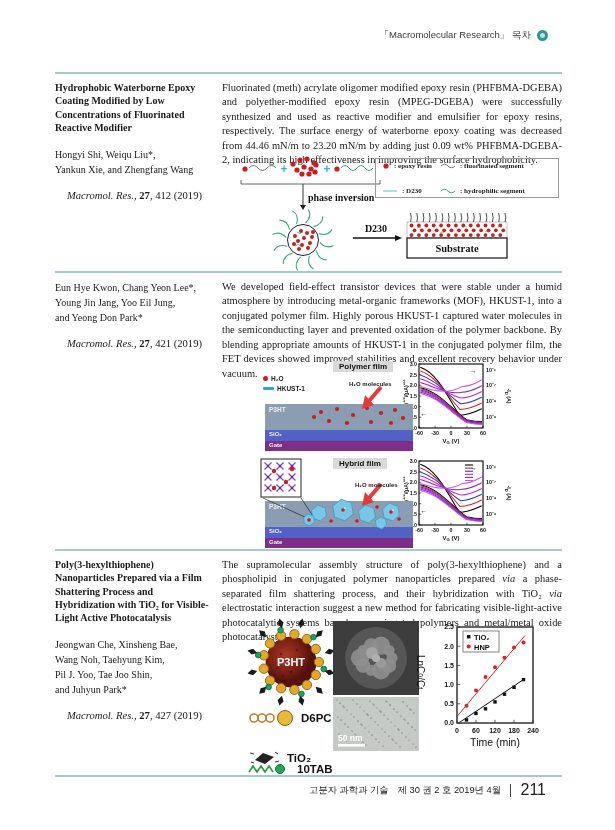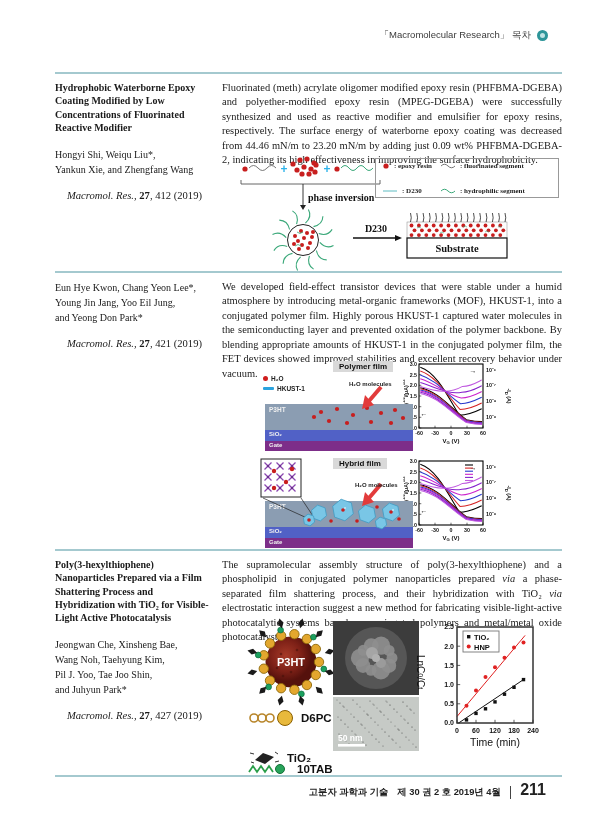--- a/index.html
+++ b/index.html
@@ -45,22 +45,22 @@
   .fet-art{position:absolute;left:0;top:0;z-index:2;pointer-events:none;}
   .fet-chart{position:absolute;top:0;}
   
   .nleg{position:absolute;left:2px;display:flex;align-items:center;gap:6px;
         font-size:11.5px;font-weight:bold;color:#111;}
   .vlabel{position:absolute;left:170px;top:34px;writing-mode:vertical-rl;font-size:10px;color:#111;
           font-family:"Liberation Sans",sans-serif;}
   .vlabel .vsub{font-size:7px;}
   
   .footrule{position:absolute;top:775px;left:55px;width:507px;height:2px;background:#a4c9cf;}
-  .foot{position:absolute;top:781px;right:50px;display:flex;align-items:flex-end;gap:9px;
-        font-family:"Liberation Sans",sans-serif;font-size:9.3px;font-weight:bold;color:#222;}
+  .foot{position:absolute;top:781px;right:50px;display:flex;align-items:center;gap:9px;
+        font-family:"Liberation Sans",sans-serif;font-size:9.3px;font-weight:normal;color:#222;}
   .foot .divider{width:1.5px;height:13px;background:#444;}
   .foot .pg{font-size:16px;}
 </style>
 </head>
 <body>
 
 <div class="page">
 
   <div class="hdr">
     <span>「Macromolecular Research」 목차</span>

